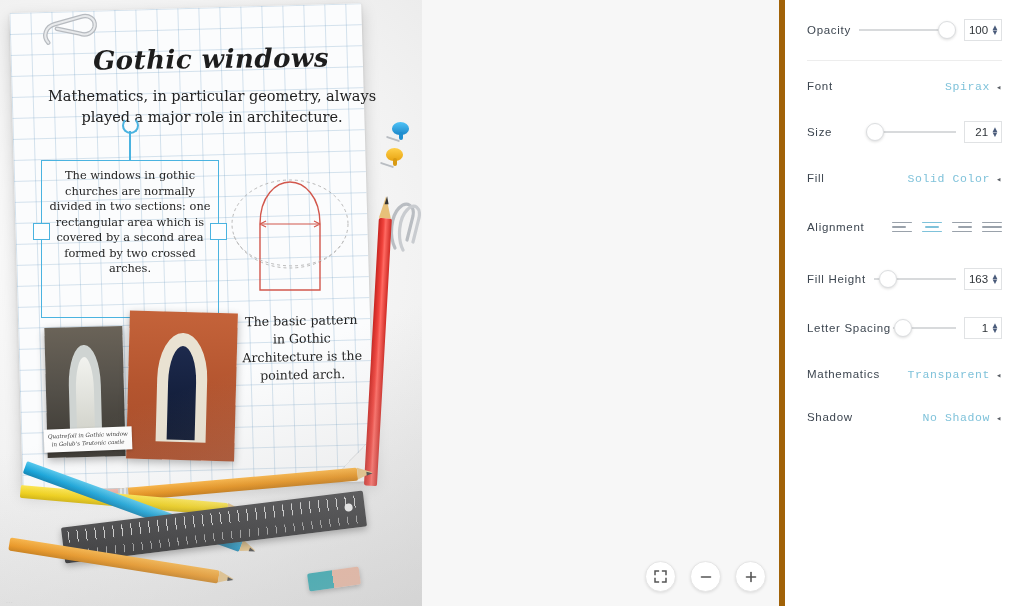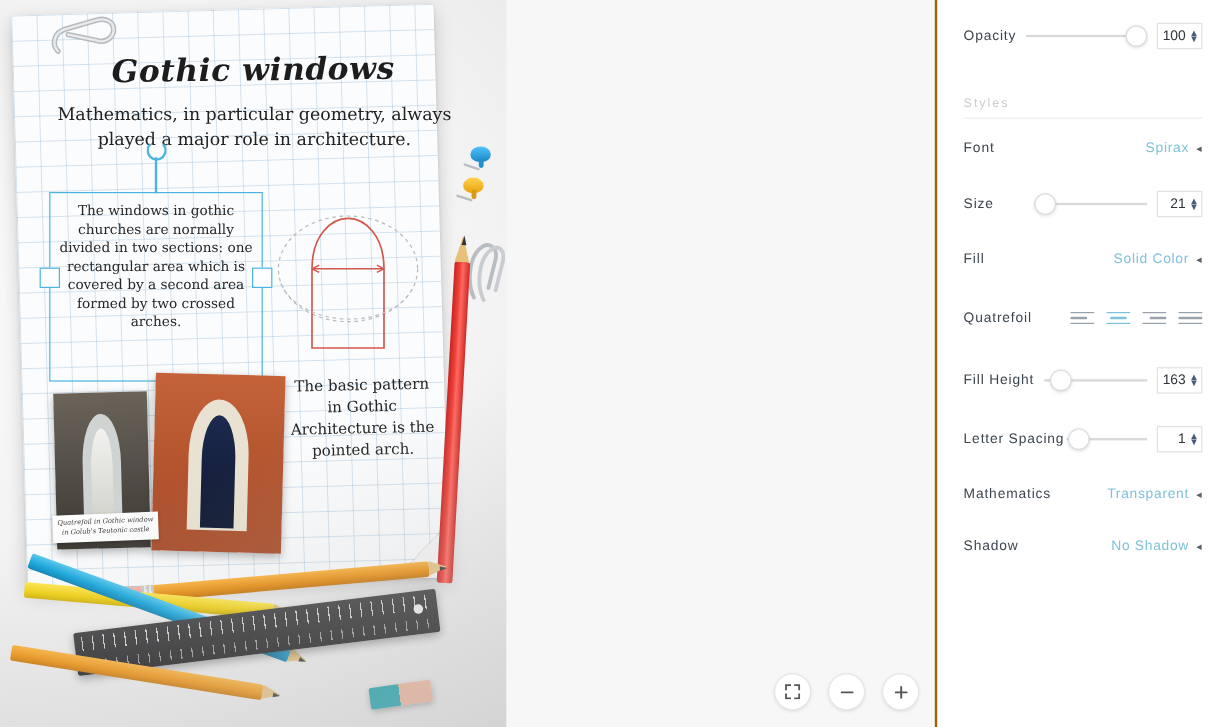--- a/index.html
+++ b/index.html
@@ -236,40 +236,40 @@
   .watermark {
     position: absolute; left: 6px; bottom: 2px;
     font-size: 7px; color: #cfcfcf; letter-spacing: .4px;
     user-select: none;
   }
 
   
   .panel {
     width: 245px; height: 606px;
     background: #ffffff;
-    border-left: 2px solid #a16207;
+    border-left: 6px solid #a16207;
     padding: 0 22px;
     overflow: hidden;
     position: relative;
   }
   .row {
     display: flex; align-items: center;
     height: 46px;
   }
   .row .label {
     font-size: 11.5px; color: #3d4650;
     letter-spacing: .7px;
     white-space: nowrap;
   }
   .spacer { flex: 1; }
   .value-link {
     font-size: 11.5px; color: #7fc2da;
     letter-spacing: .6px;
-    display: flex; align-items: center; gap: 6px;
-    cursor: pointer; white-space: nowrap;
+    display: flex; align-items: flex-end; gap: 6px;
+    cursor: pointer; white-space: nowrap; font-family: Liberation Mono, monospace;
   }
   .caret { font-size: 9px; color: #5a5f66; line-height: 1; }
 
   .section-title {
     font-size: 10.5px; color: #c9cdd1;
     letter-spacing: 1.6px;
     padding-top: 20px; padding-bottom: 6px;
   }
   .divider { height: 1px; background: #ededed; margin-bottom: 2px; }
 
@@ -472,21 +472,20 @@
       </div>
       <div class="spin">
         <span class="num">100</span>
         <span class="arrows">
             <span>▲</span>
             <span>▼</span>
           </span>
       </div>
     </div>
 
-    <div class="section-title">Styles</div>
     <div class="divider"></div>
 
     <div class="row">
       <span class="label">Font</span>
       <span class="spacer"></span>
       <span class="value-link">
         <span>Spirax</span>
         <span class="caret">◂</span>
       </span>
     </div>
@@ -510,21 +509,21 @@
       <span class="label">Fill</span>
       <span class="spacer"></span>
       <span class="value-link">
         <span>Solid Color</span>
         <span class="caret">◂</span>
       </span>
     </div>
 
 
     <div class="row" style="height:52px;">
-      <span class="label">Quatrefoil</span>
+      <span class="label">Alignment</span>
       <span class="spacer"></span>
       <span class="align-group">
         <span class="align-ico l">
             <i></i>
             <i></i>
             <i></i>
           </span>
         <span class="align-ico c sel">
             <i></i>
             <i></i>

